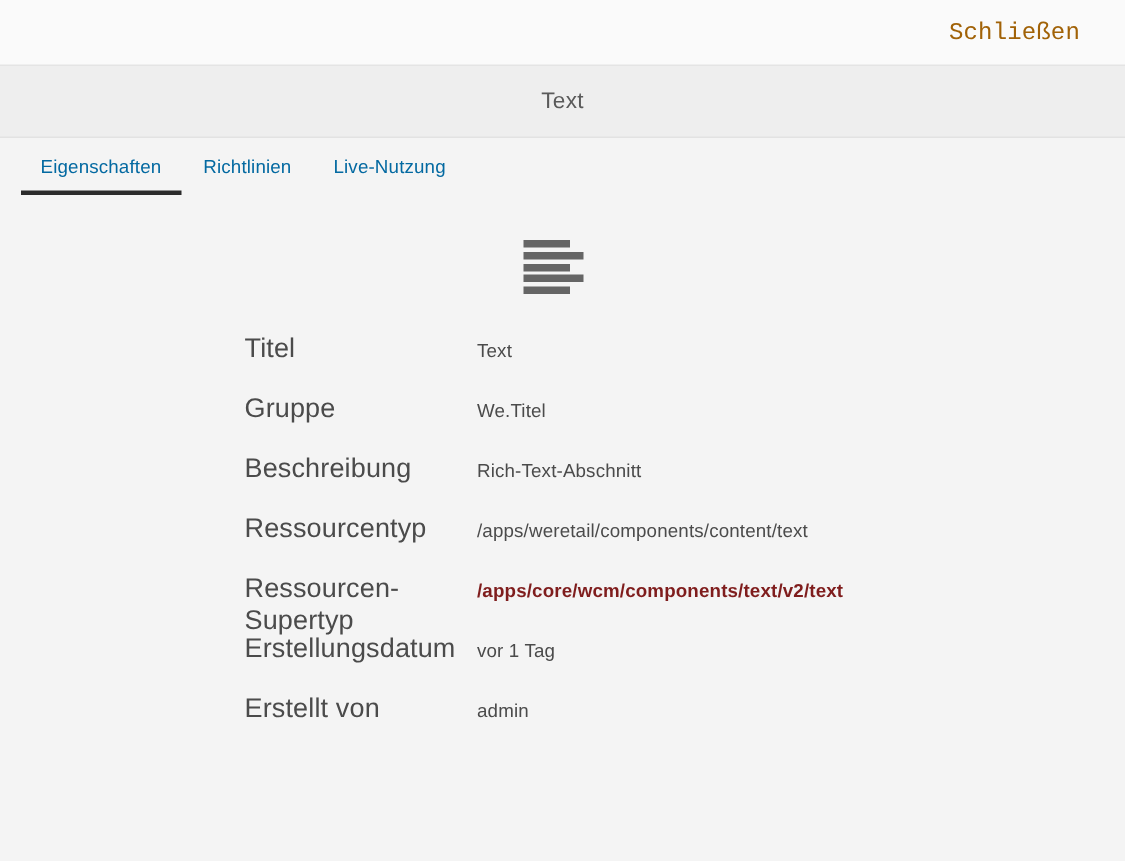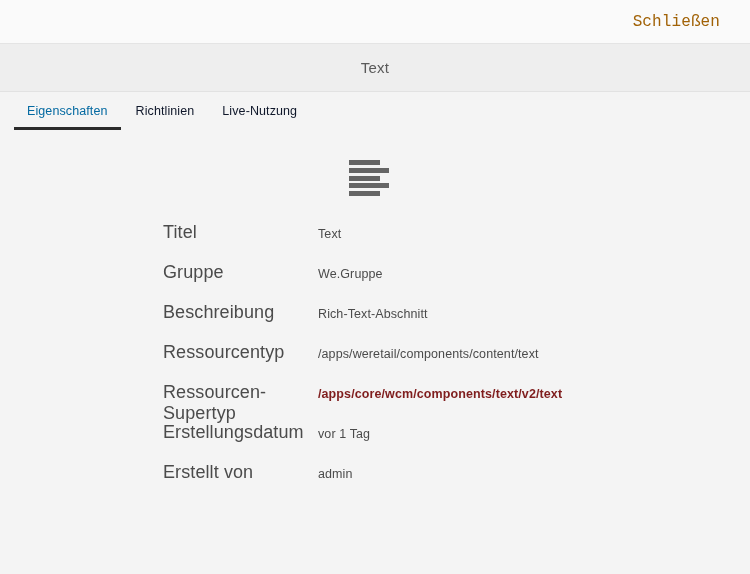--- a/index.html
+++ b/index.html
@@ -61,21 +61,21 @@
     display: flex;
     align-items: flex-start;
     padding: 0 0 0 13px;
     background: #f4f4f4;
     height: 46px;
     box-sizing: border-box;
   }
   .tab {
     position: relative;
     font-size: 12.5px;
-    color: #0f172a;
+    color: #0369a1;
     padding: 13px 14px 12px 14px;
     cursor: pointer;
     background: none;
     border: none;
     font-family: inherit;
     letter-spacing: .1px;
     line-height: 1;
   }
   .tab.active { color: #0369a1; }
   .tab.active::after {
@@ -174,21 +174,21 @@
   <div class="props">
 
     <div class="prop-row">
       <div class="prop-label">Titel</div>
       <div class="prop-value">Text</div>
     </div>
 
 
     <div class="prop-row">
       <div class="prop-label">Gruppe</div>
-      <div class="prop-value">We.Gruppe</div>
+      <div class="prop-value">We.Titel</div>
     </div>
 
     <div class="prop-row">
       <div class="prop-label">Beschreibung</div>
       <div class="prop-value">Rich-Text-Abschnitt</div>
     </div>
 
     <div class="prop-row">
       <div class="prop-label">Ressourcentyp</div>
       <div class="prop-value">/apps/weretail/components/content/text</div>

